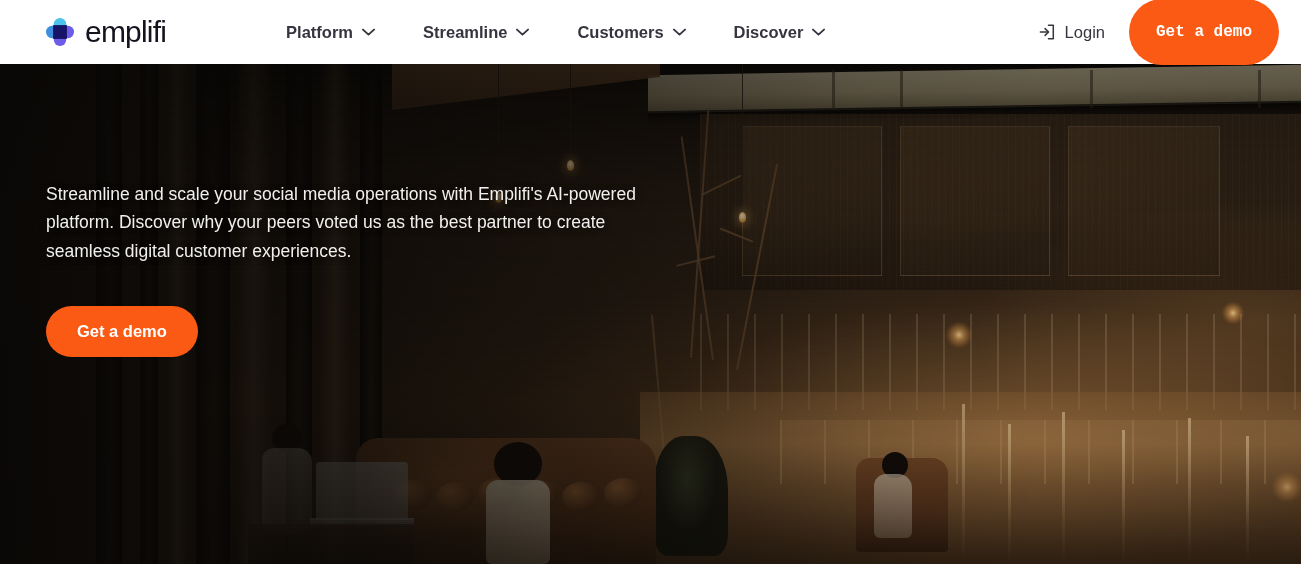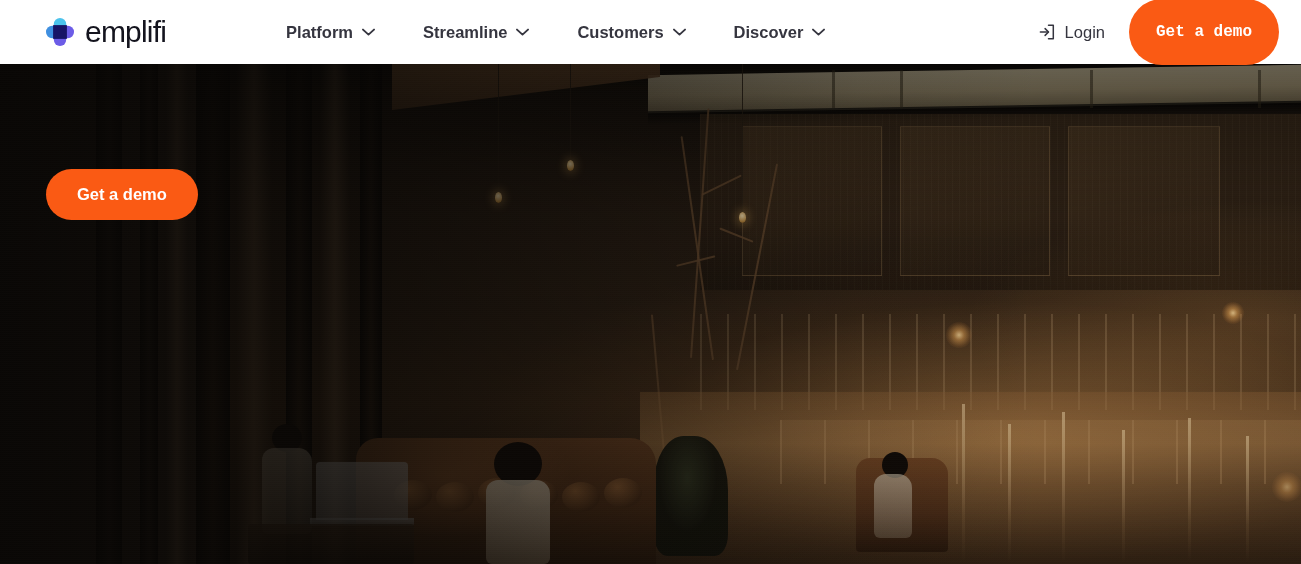--- a/index.html
+++ b/index.html
@@ -421,17 +421,18 @@
 
       <div class="armchair"></div>
       <div class="hair" style="left:882px; bottom:86px; width:26px; height:26px;"></div>
       <div class="person-shirt" style="left:874px; bottom:26px; width:38px; height:64px; opacity:.8;"></div>
 
       <div class="vignette"></div>
       <div class="grain"></div>
     </div>
 
     <div class="hero-content">
+      <p class="hero-sub">Streamline and scale your social media operations with Emplifi's AI-powered platform. Discover why your peers voted us as the best partner to create seamless digital customer experiences.</p>
       <button class="btn-demo-hero">Get a demo</button>
     </div>
   </section>
 
 </div>
 
 </body></html>

